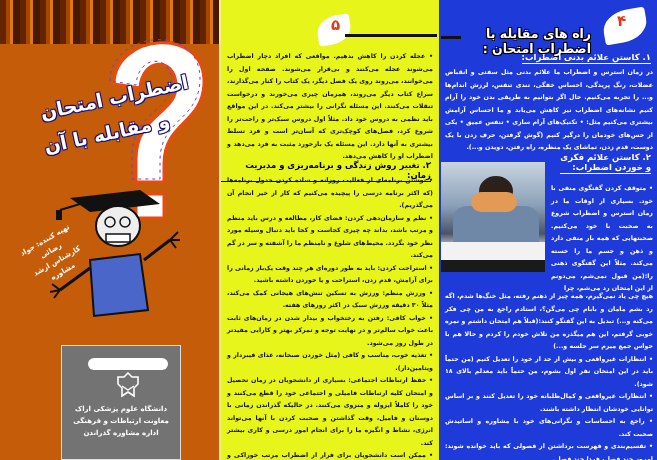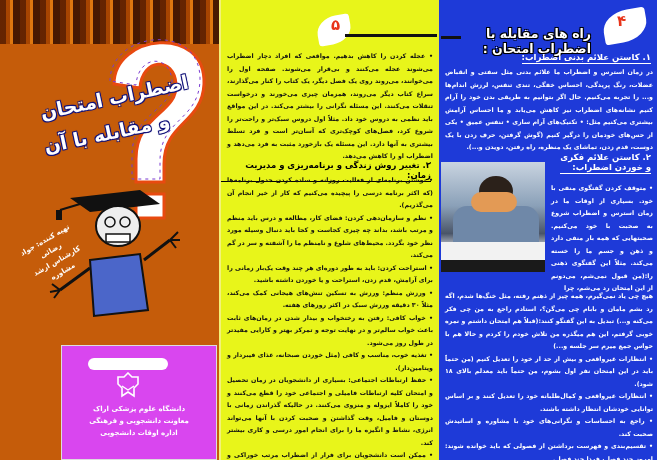--- a/index.html
+++ b/index.html
@@ -14,21 +14,21 @@
   .qmark { position:absolute; left:96px; top:14px; width:120px; height:220px; }
   .cover-title { position:absolute; right:26px; text-align:right; direction:rtl; font-weight:bold; color:#fff;
     text-shadow: 0 0 2px #13137a, 1px 1px 0 #13137a, -1px -1px 0 #13137a, 1px -1px 0 #13137a, -1px 1px 0 #13137a; }
   .cover-title.t1 { top:86px; font-size:19px; right:30px; transform:rotate(-12deg); }
   .cover-title.t2 { top:122px; font-size:19px; right:48px; transform:rotate(-12deg); }
   .cover-title.t3 { top:148px; font-size:18px; right:82px; transform:rotate(-12deg); color:#1b1b90;
     text-shadow: 0 0 2px #fff, 1px 1px 0 #fff, -1px -1px 0 #fff; }
   .cartoon { position:absolute; left:30px; top:190px; width:160px; height:130px; }
   .author { position:absolute; left:14px; top:232px; width:80px; color:#fff; font-size:7px; line-height:12px;
     direction:rtl; text-align:center; transform:rotate(-30deg); font-weight:bold; }
-  .uni-box { position:absolute; left:61px; top:345px; width:156px; height:115px; background:#d946ef; border:1px solid #ddd; box-sizing:border-box; }
+  .uni-box { position:absolute; left:61px; top:345px; width:120px; height:115px; background:#737373; border:1px solid #ddd; box-sizing:border-box; }
   .uni-box .whitebar { position:absolute; left:26px; top:12px; width:80px; height:12px; background:#fff; border-radius:6px; }
   .uni-logo { position:absolute; left:54px; top:26px; width:24px; height:26px; }
   .uni-text { position:absolute; left:0; right:0; top:57px; text-align:center; color:#fff; font-size:7px; line-height:12px; direction:rtl; font-weight:bold; }
 
   
   #middle { left:219px; width:218px; background:#e8f51a; border-left:2px solid #f2f27a; }
   .leaf-badge { position:absolute; width:34px; height:28px; background:#fff; border-radius:60% 10% 60% 10%; transform:rotate(-10deg); }
   .leaf-num { position:absolute; font-size:15px; font-weight:bold; color:#e8341a; }
   .rule { position:absolute; height:3px; background:#111; }
   .m-text { position:absolute; left:6px; width:206px; direction:rtl; text-align:justify; font-size:6.3px; line-height:12.5px; color:#111; font-weight:bold; }
@@ -84,22 +84,22 @@
   <div class="cover-title t3"></div>
 
   <div class="uni-box">
     <div class="whitebar"></div>
     <svg class="uni-logo" viewBox="0 0 24 26">
       <path d="M12 1 L16 5 L22 5 L22 12 L18 16 L18 24 L12 20 L6 24 L6 16 L2 12 L2 5 L8 5 Z" fill="none" stroke="#fff" stroke-width="1.6"></path>
       <path d="M6 14 L12 18 L18 14" fill="none" stroke="#fff" stroke-width="1.4"></path>
     </svg>
     <div class="uni-text">
       <div>دانشگاه علوم پزشکی اراک</div>
-      <div>معاونت دانشجویی و فرهنگی</div>
-      <div>اداره اوقات دانشجویی</div>
+      <div>معاونت ارتباطات و فرهنگی</div>
+      <div>اداره مشاوره گذراندن</div>
     </div>
   </div>
 </div>
 
 <div class="panel" id="middle">
   <div class="leaf-badge" style="left:96px; top:16px;"></div>
   <div class="leaf-num" style="left:110px; top:16px;">۵</div>
   <div class="rule" style="left:124px; top:34px; width:94px;"></div>
 
   <div class="m-text" style="top:50px;">• عجله کردن را کاهش بدهیم. مواقعی که افراد دچار اضطراب می‌شوند عجله می‌کنند و بی‌قرار می‌شوند. صفحه اول را می‌خوانند، می‌روند روی یک فصل دیگر، یک کتاب را کنار می‌گذارند، سراغ کتاب دیگر می‌روند، همزمان چیزی می‌خورند و درخواست تنقلات می‌کنند. این مسئله نگرانی را بیشتر می‌کند. در این مواقع باید نظمی به دروس خود داد. مثلاً اول دروس سبک‌تر و راحت‌تر را شروع کرد، فصل‌های کوچک‌تری که آسان‌تر است و فرد تسلط بیشتری به آنها دارد. این مسئله یک بازخورد مثبت به فرد می‌دهد و اضطراب او را کاهش می‌دهد.</div>

